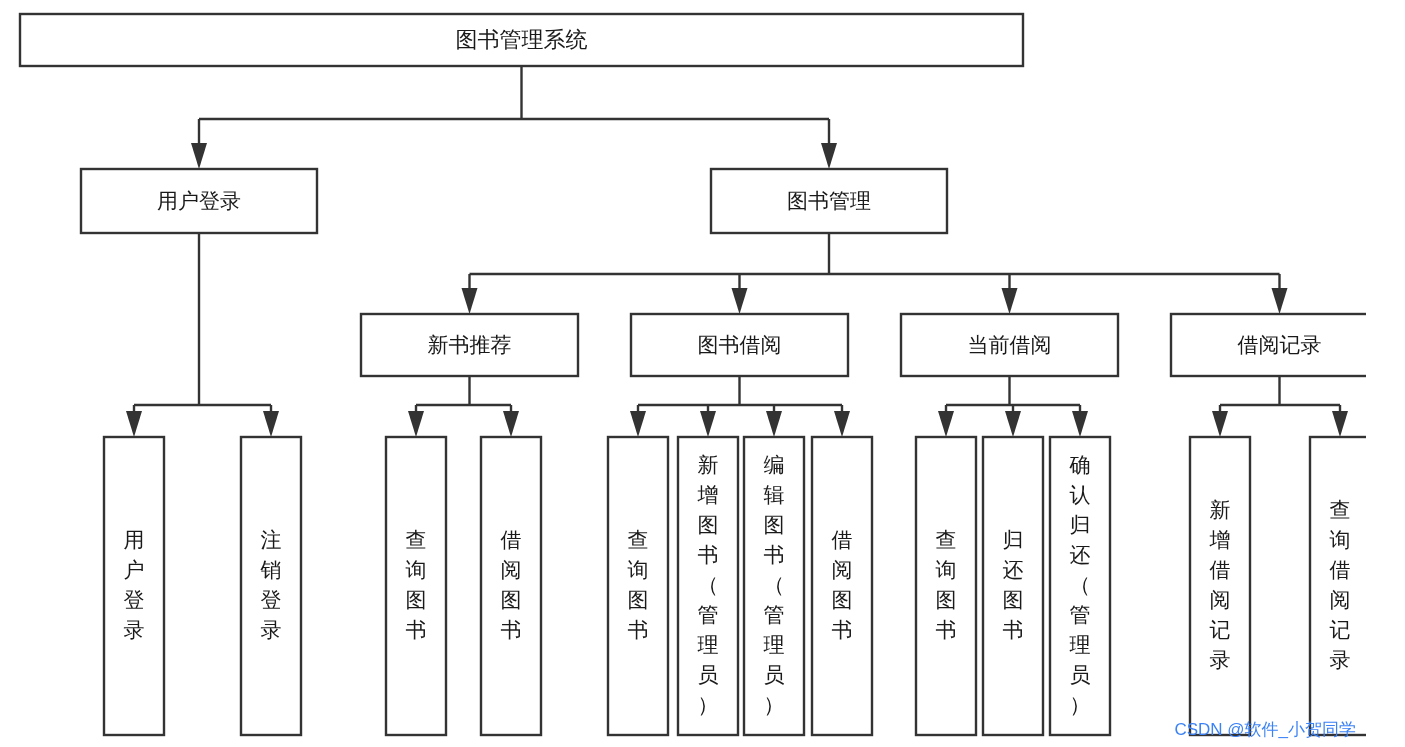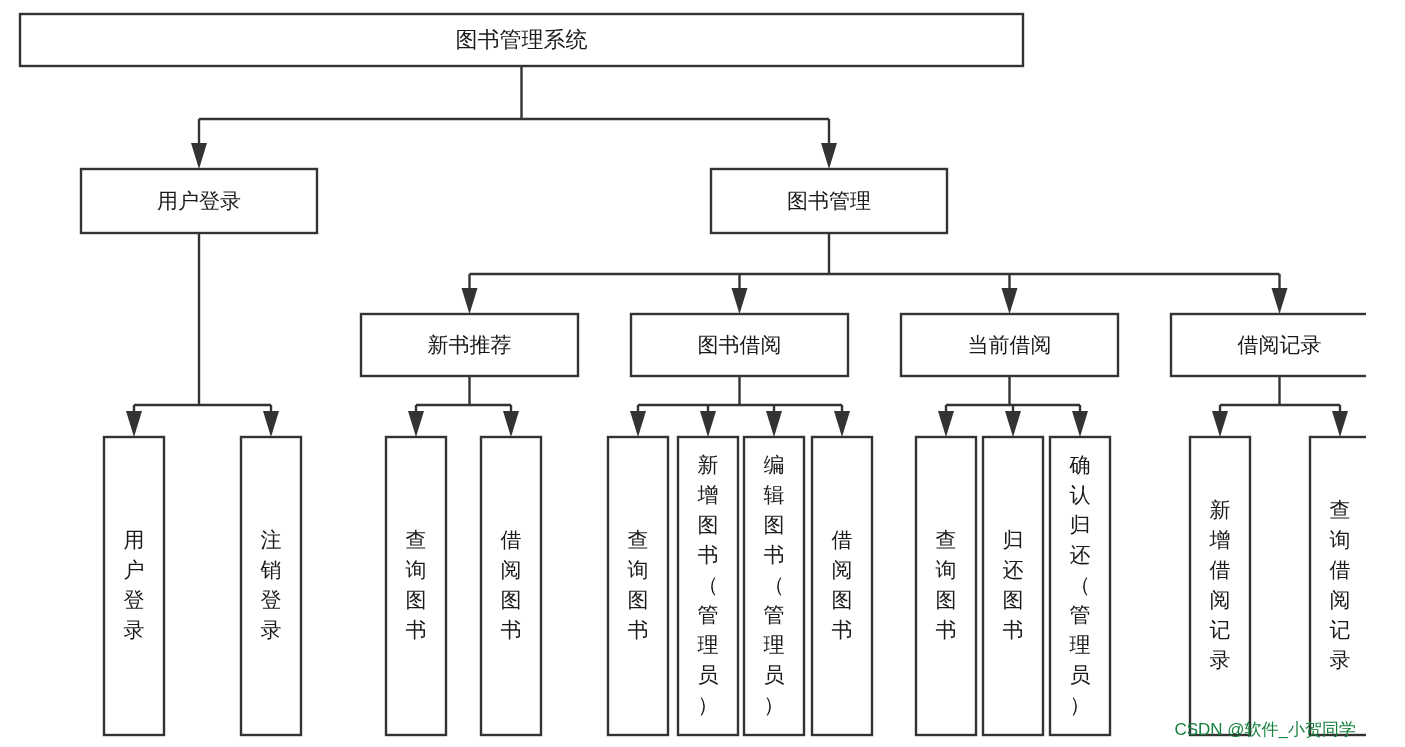--- a/index.html
+++ b/index.html
@@ -44,21 +44,21 @@
     fill: none;
   }
   .arrow-head {
     fill: #333333;
     stroke: none;
   }
   .watermark-text {
     position: absolute;
     right: 10px;
     bottom: 6px;
-    color: #15803d;
+    color: #3b82f6;
     font-size: 17px;
     font-family: "Liberation Sans", "DejaVu Sans", sans-serif;
     white-space: nowrap;
     pointer-events: none;
   }
 </style>
 </head>
 <body>
 
 <div id="diagram-root">

